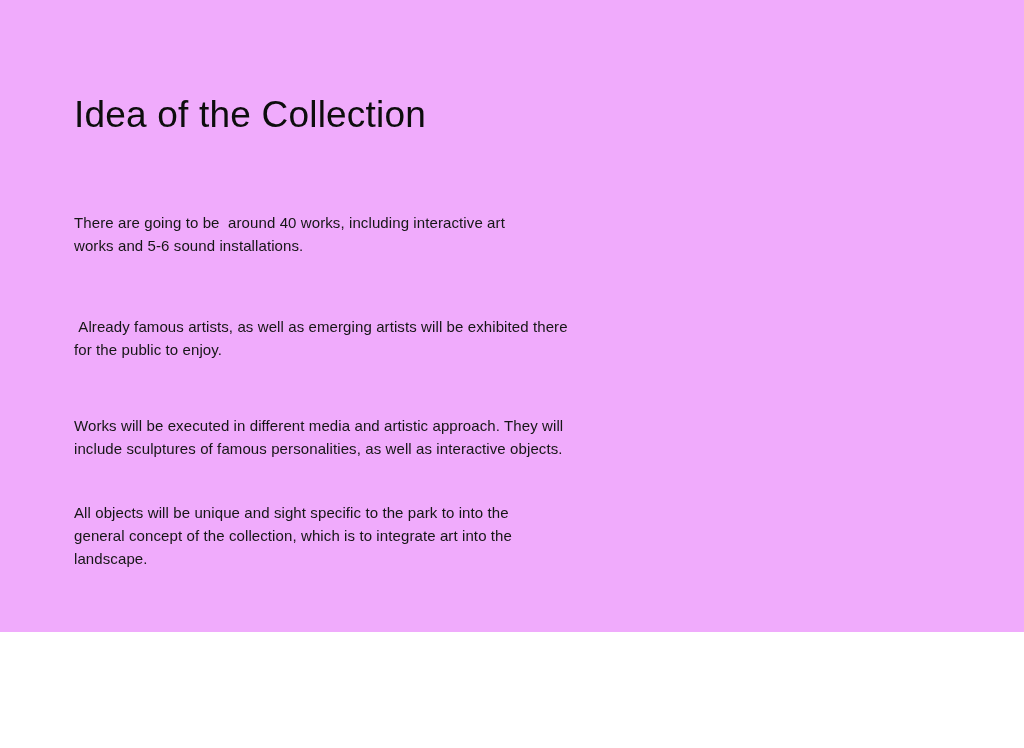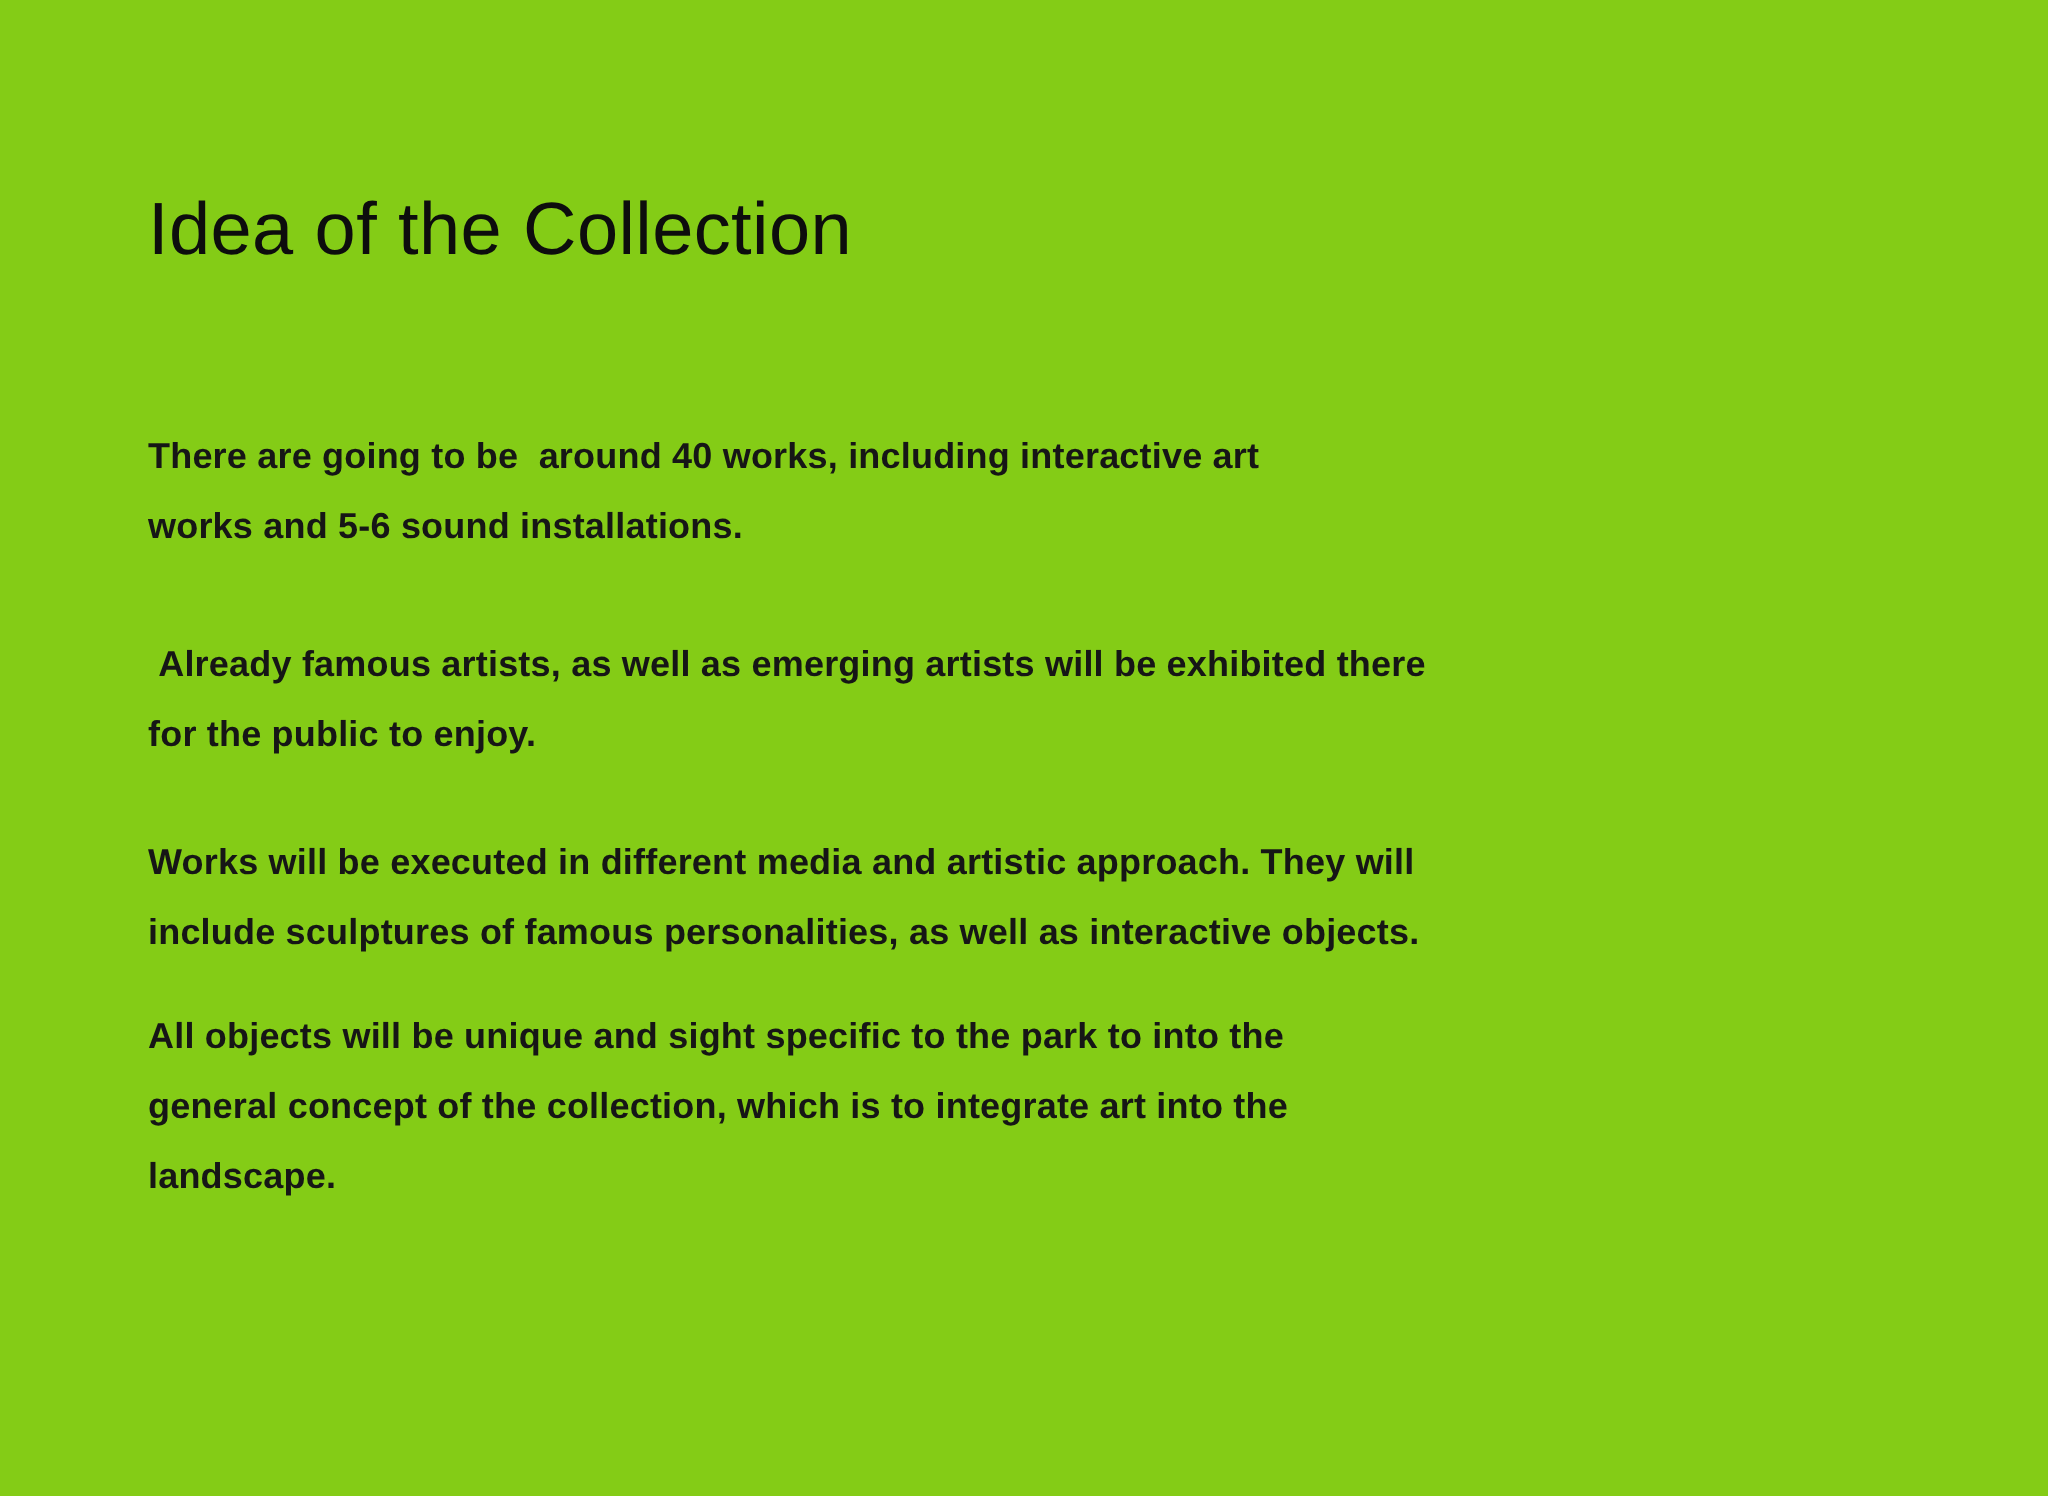--- a/index.html
+++ b/index.html
@@ -9,43 +9,43 @@
   body {
     width: 1024px;
     height: 748px;
     background: #ffffff;
     font-family: "Liberation Sans", "DejaVu Sans", sans-serif;
     overflow: hidden;
   }
   .slide {
     position: relative;
     width: 1024px;
-    height: 748px;
-    background: #84cc16;
+    height: 632px;
+    background: #f0abfc;
   }
   .slide-title {
     position: absolute;
     left: 74px;
     top: 94px;
     margin: 0;
     font-size: 37px;
     font-weight: 500;
     line-height: 1.15;
     letter-spacing: 0.2px;
     color: #0d0d0d;
     white-space: pre-wrap;
   }
   .slide-paragraph {
     position: absolute;
     left: 74px;
     margin: 0;
     width: 880px;
-    font-size: 18px;
-    font-weight: 700;
-    line-height: 35px;
+    font-size: 15px;
+    font-weight: 400;
+    line-height: 23px;
     letter-spacing: 0.1px;
     color: #161616;
     white-space: pre-wrap;
   }
   .p1 { top: 211px; }
   .p2 { top: 315px; }
   .p3 { top: 414px; }
   .p4 { top: 501px; }
 </style>
 </head>

